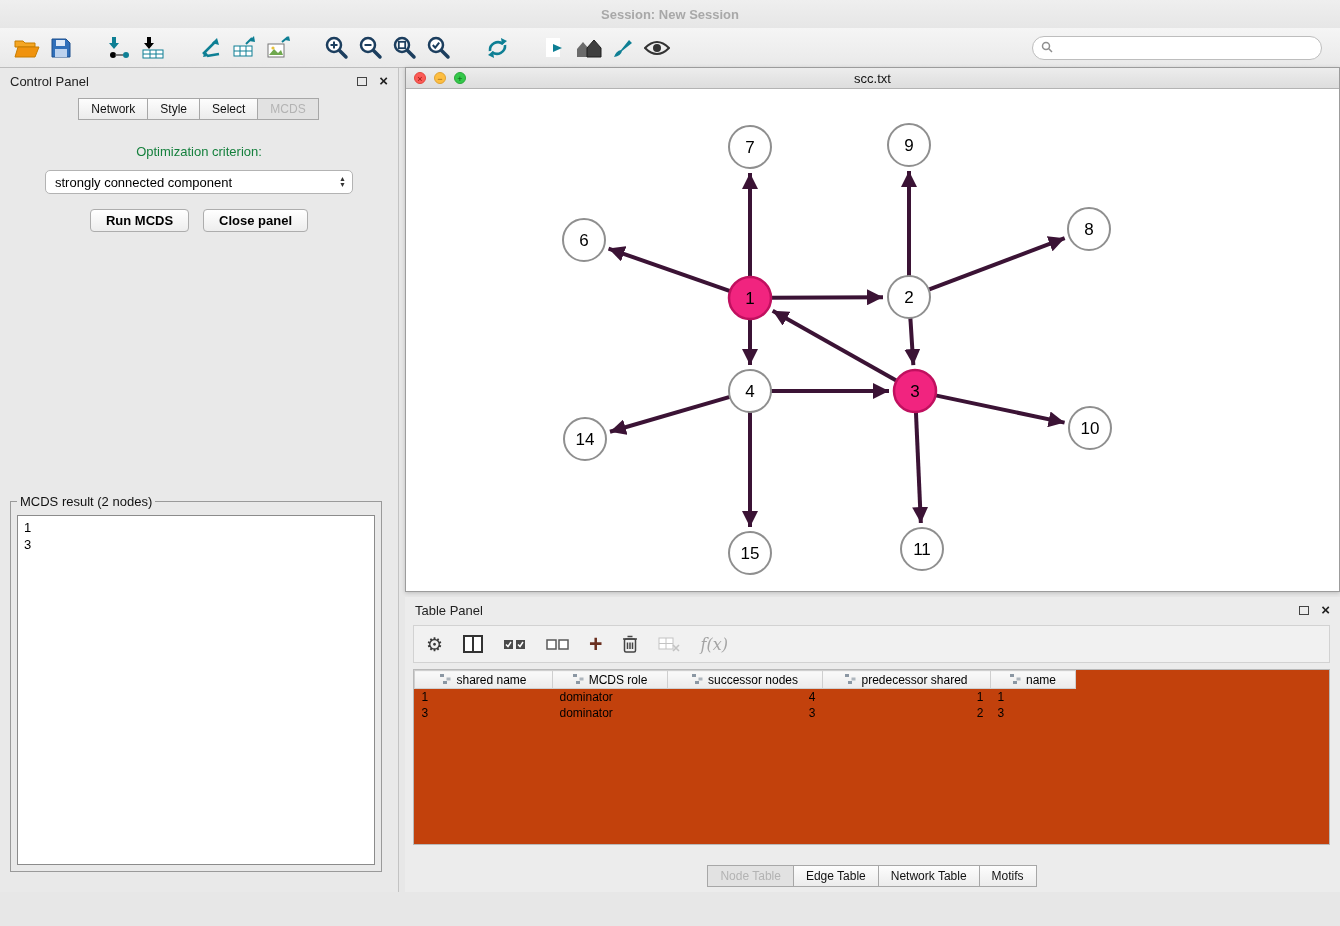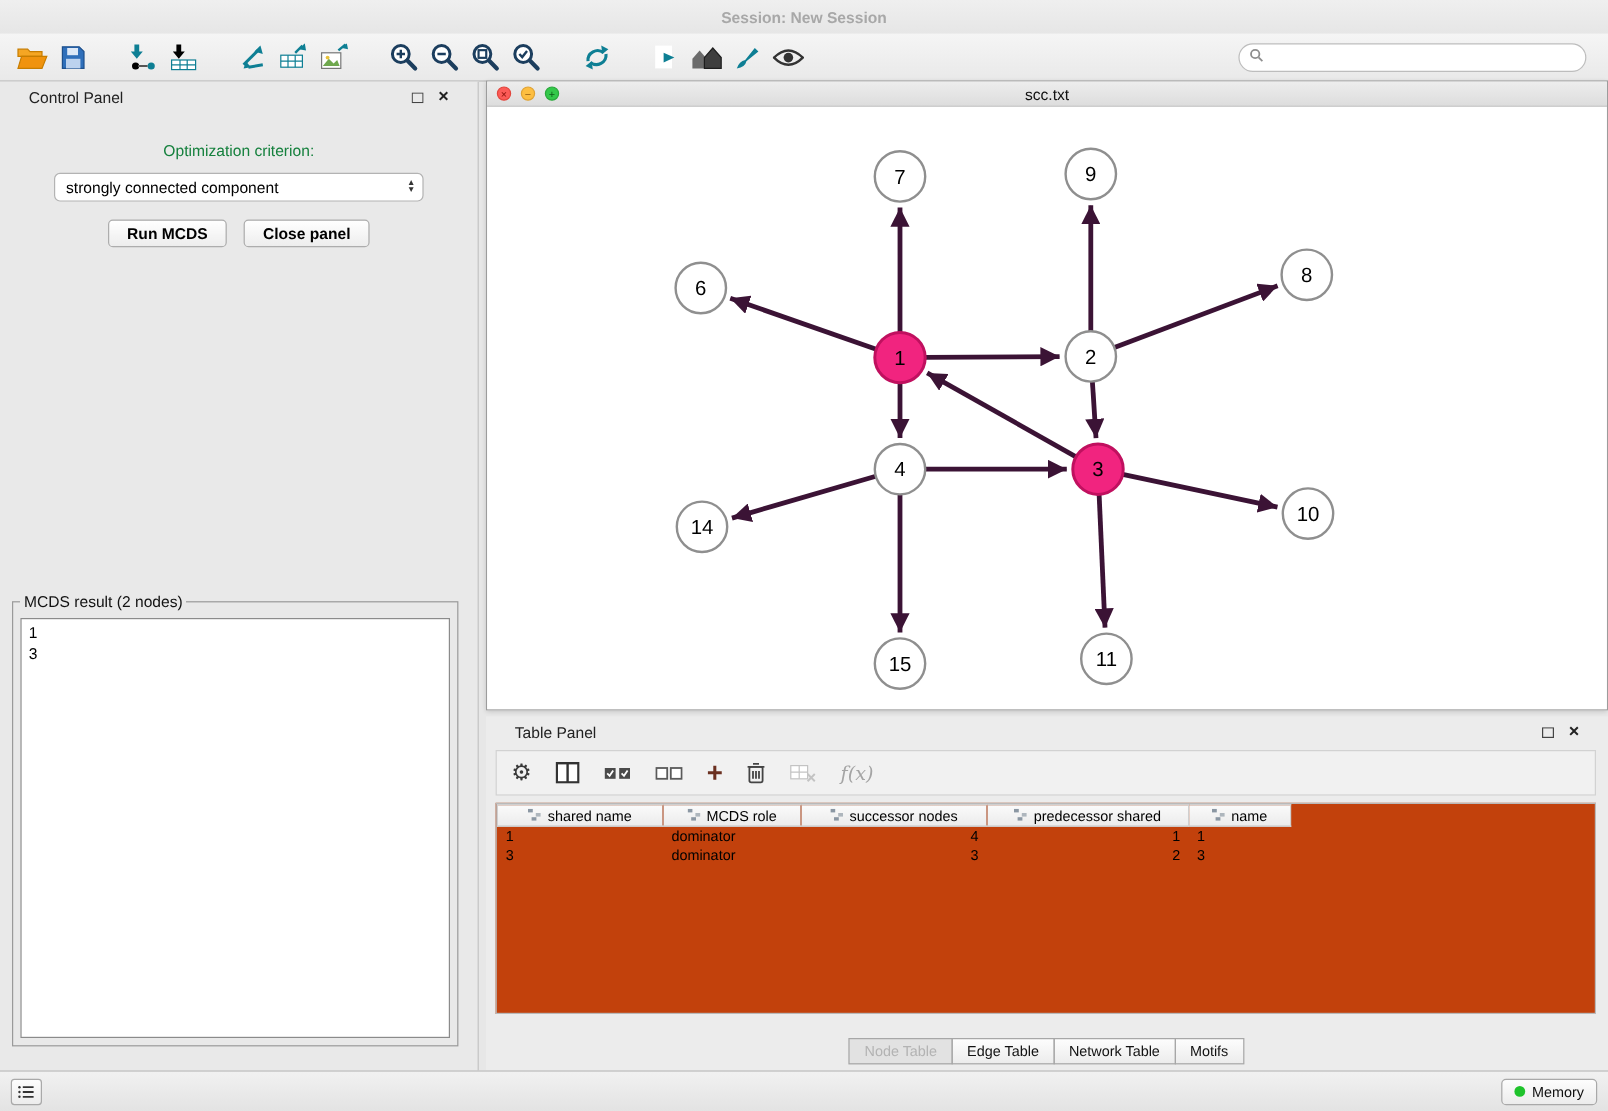--- a/index.html
+++ b/index.html
@@ -18,21 +18,21 @@
     display:flex; align-items:center; padding:0 10px; }
   .tbgroup { display:flex; align-items:center; margin-right:24px; }
   .tbicon { width:34px; height:32px; display:flex; align-items:center; justify-content:center; border-radius:4px; cursor:default; }
   .searchbox { margin-left:auto; margin-right:8px; width:290px; height:24px; background:#fff;
     border:1px solid #bdbdbd; border-radius:12px; display:flex; align-items:center; padding:0 8px; }
   .searchbox input { border:none; outline:none; flex:1; font-size:12px; margin-left:6px; background:transparent; }
 
   
   .control-panel { position:absolute; left:0; top:68px; width:399px; height:824px;
     background:#e9e9e9; border-right:1px solid #c3c3c3; }
-  .panel-header { height:26px; display:flex; align-items:center; padding:0 24px; font-size:13px; color:#222; }
+  .panel-header { height:26px; display:flex; align-items:center; padding:0 10px; font-size:13px; color:#222; }
   .panel-header .spacer { flex:1; }
   .ph-icon { margin-left:12px; display:flex; align-items:center; cursor:default; }
   .close-glyph { font-size:15px; font-weight:bold; color:#222; line-height:14px; }
 
   .cp-tabs { display:flex; justify-content:center; margin-top:4px; }
   .tab { font-family:"Liberation Sans", sans-serif; font-size:12px; color:#111; padding:3px 12px;
     border:1px solid #a7a7a7; background:linear-gradient(#fdfdfd,#ececec); margin-left:-1px; cursor:default; }
   .tab.active { color:#b3b3b3; background:#e2e2e2; }
 
   .opt-label { text-align:center; margin-top:24px; font-size:13px; color:#15803d; }
@@ -249,20 +249,26 @@
     <div class="panel-header">
       <span>Control Panel</span>
       <span class="spacer"></span>
       <span class="ph-icon">
         <svg width="10" height="9">
             <rect x="0.5" y="0.5" width="9" height="8" fill="none" stroke="#444"></rect>
           </svg>
       </span>
       <span class="ph-icon close-glyph">×</span>
     </div>
+    <div class="cp-tabs" id="cp-tabs">
+        <button class="tab">Network</button>
+        <button class="tab">Style</button>
+        <button class="tab">Select</button>
+        <button class="tab active">MCDS</button>
+      </div>
     <div class="opt-label">Optimization criterion:</div>
     <div class="dropdown">
       <span class="val">strongly connected component</span>
       <span class="dd-arrows">
         <span>▲</span>
           <span>▼</span>
       </span>
     </div>
     <div class="cp-buttons">
       <button class="btn">Run MCDS</button>
@@ -500,32 +506,14 @@
       </table>
     </div>
     <div class="tp-tabs" id="tp-tabs">
         <button class="tab active">Node Table</button>
         <button class="tab">Edge Table</button>
         <button class="tab">Network Table</button>
         <button class="tab">Motifs</button>
       </div>
   </div>
 
-  <div class="statusbar">
-    <span class="list-button">
-      <svg width="14" height="12" viewBox="0 0 14 12">
-          <g stroke="#333" stroke-width="1.5">
-            <line x1="4" y1="2" x2="13" y2="2"></line>
-            <line x1="4" y1="6" x2="13" y2="6"></line>
-            <line x1="4" y1="10" x2="13" y2="10"></line>
-          </g>
-          <circle cx="1.2" cy="2" r="1" fill="#333"></circle>
-          <circle cx="1.2" cy="6" r="1" fill="#333"></circle>
-          <circle cx="1.2" cy="10" r="1" fill="#333"></circle>
-        </svg>
-    </span>
-    <span class="memory-button">
-      <span class="green-dot"></span>
-      <span>Memory</span>
-    </span>
-  </div>
 
 </div>
 
 </body></html>

